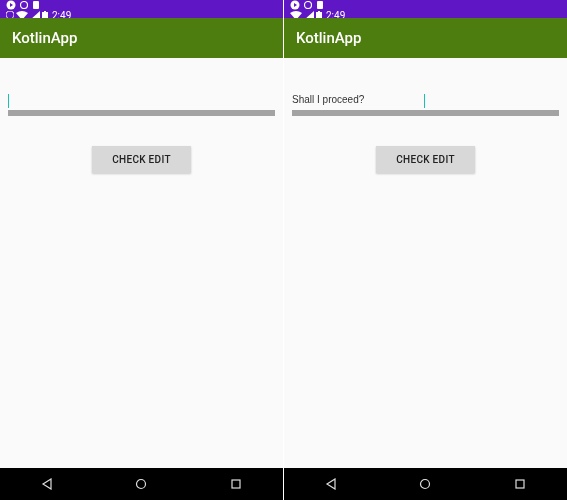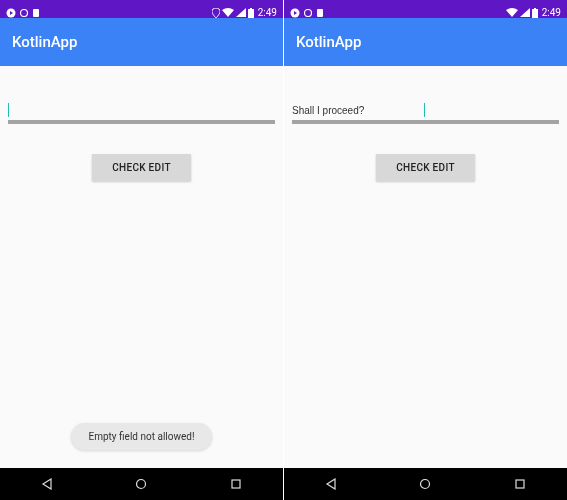--- a/index.html
+++ b/index.html
@@ -16,56 +16,57 @@
       display: flex;
       flex-direction: column;
       background: #fafafa;
       position: relative;
     }
     .phone + .phone { border-left: 1px solid #fff; }
     .statusbar {
       background: #5f16c4;
       height: 18px;
       display: flex;
-      align-items: flex-end;
+      align-items: flex-start;
       justify-content: space-between;
       padding: 0 6px;
       color: #fff;
       font-size: 10px;
+      flex-direction: column;
     }
     .status-left, .status-right {
       display: flex;
       align-items: center;
       gap: 4px;
     }
     .status-right { gap: 2px; }
     .appbar {
-      background: #3b82f6;
-      height: 48px;
+      background: #4d7c0f;
+      height: 40px;
       display: flex;
       align-items: center;
       padding: 0 12px;
       color: #fff;
       font-size: 15px;
       font-weight: 500;
     }
     .content {
       flex: 1;
       background: #fafafa;
       display: flex;
       flex-direction: column;
       align-items: center;
       position: relative;
     }
     .edit-wrap {
       width: calc(100% - 16px);
       margin: 36px 0 0;
-      border-bottom: 4px solid #a3a3a3;
-      display: flex;
-      align-items: center;
+      border-bottom: 6px solid #a3a3a3;
+      display: flex;
+      align-items: flex-start;
       height: 22px;
     }
     .edit-input {
       border: none;
       background: transparent;
       width: 100%;
       font-size: 10px;
       color: #333;
       outline: none;
       padding-bottom: 2px;
@@ -168,21 +169,20 @@
   </div>
   <div class="appbar">
     <span>KotlinApp</span>
   </div>
   <div class="content">
     <div class="edit-wrap">
       <span class="cursor"></span>
       <input class="edit-input" value="" style="">
     </div>
     <button class="check-btn">CHECK EDIT</button>
-    <div class="toast">Empty field not allowed!</div>
   </div>
   <div class="navbar">
     <span>
       <svg class="nav-icon" viewBox="0 0 12 12">
           <polygon points="2,6 10,1 10,11" fill="none" stroke="#ddd" stroke-width="1.2"></polygon>
         </svg>
     </span>
     <span>
       <svg class="nav-icon" viewBox="0 0 12 12">
           <circle cx="6" cy="6" r="4.5" fill="none" stroke="#ddd" stroke-width="1.2"></circle>

